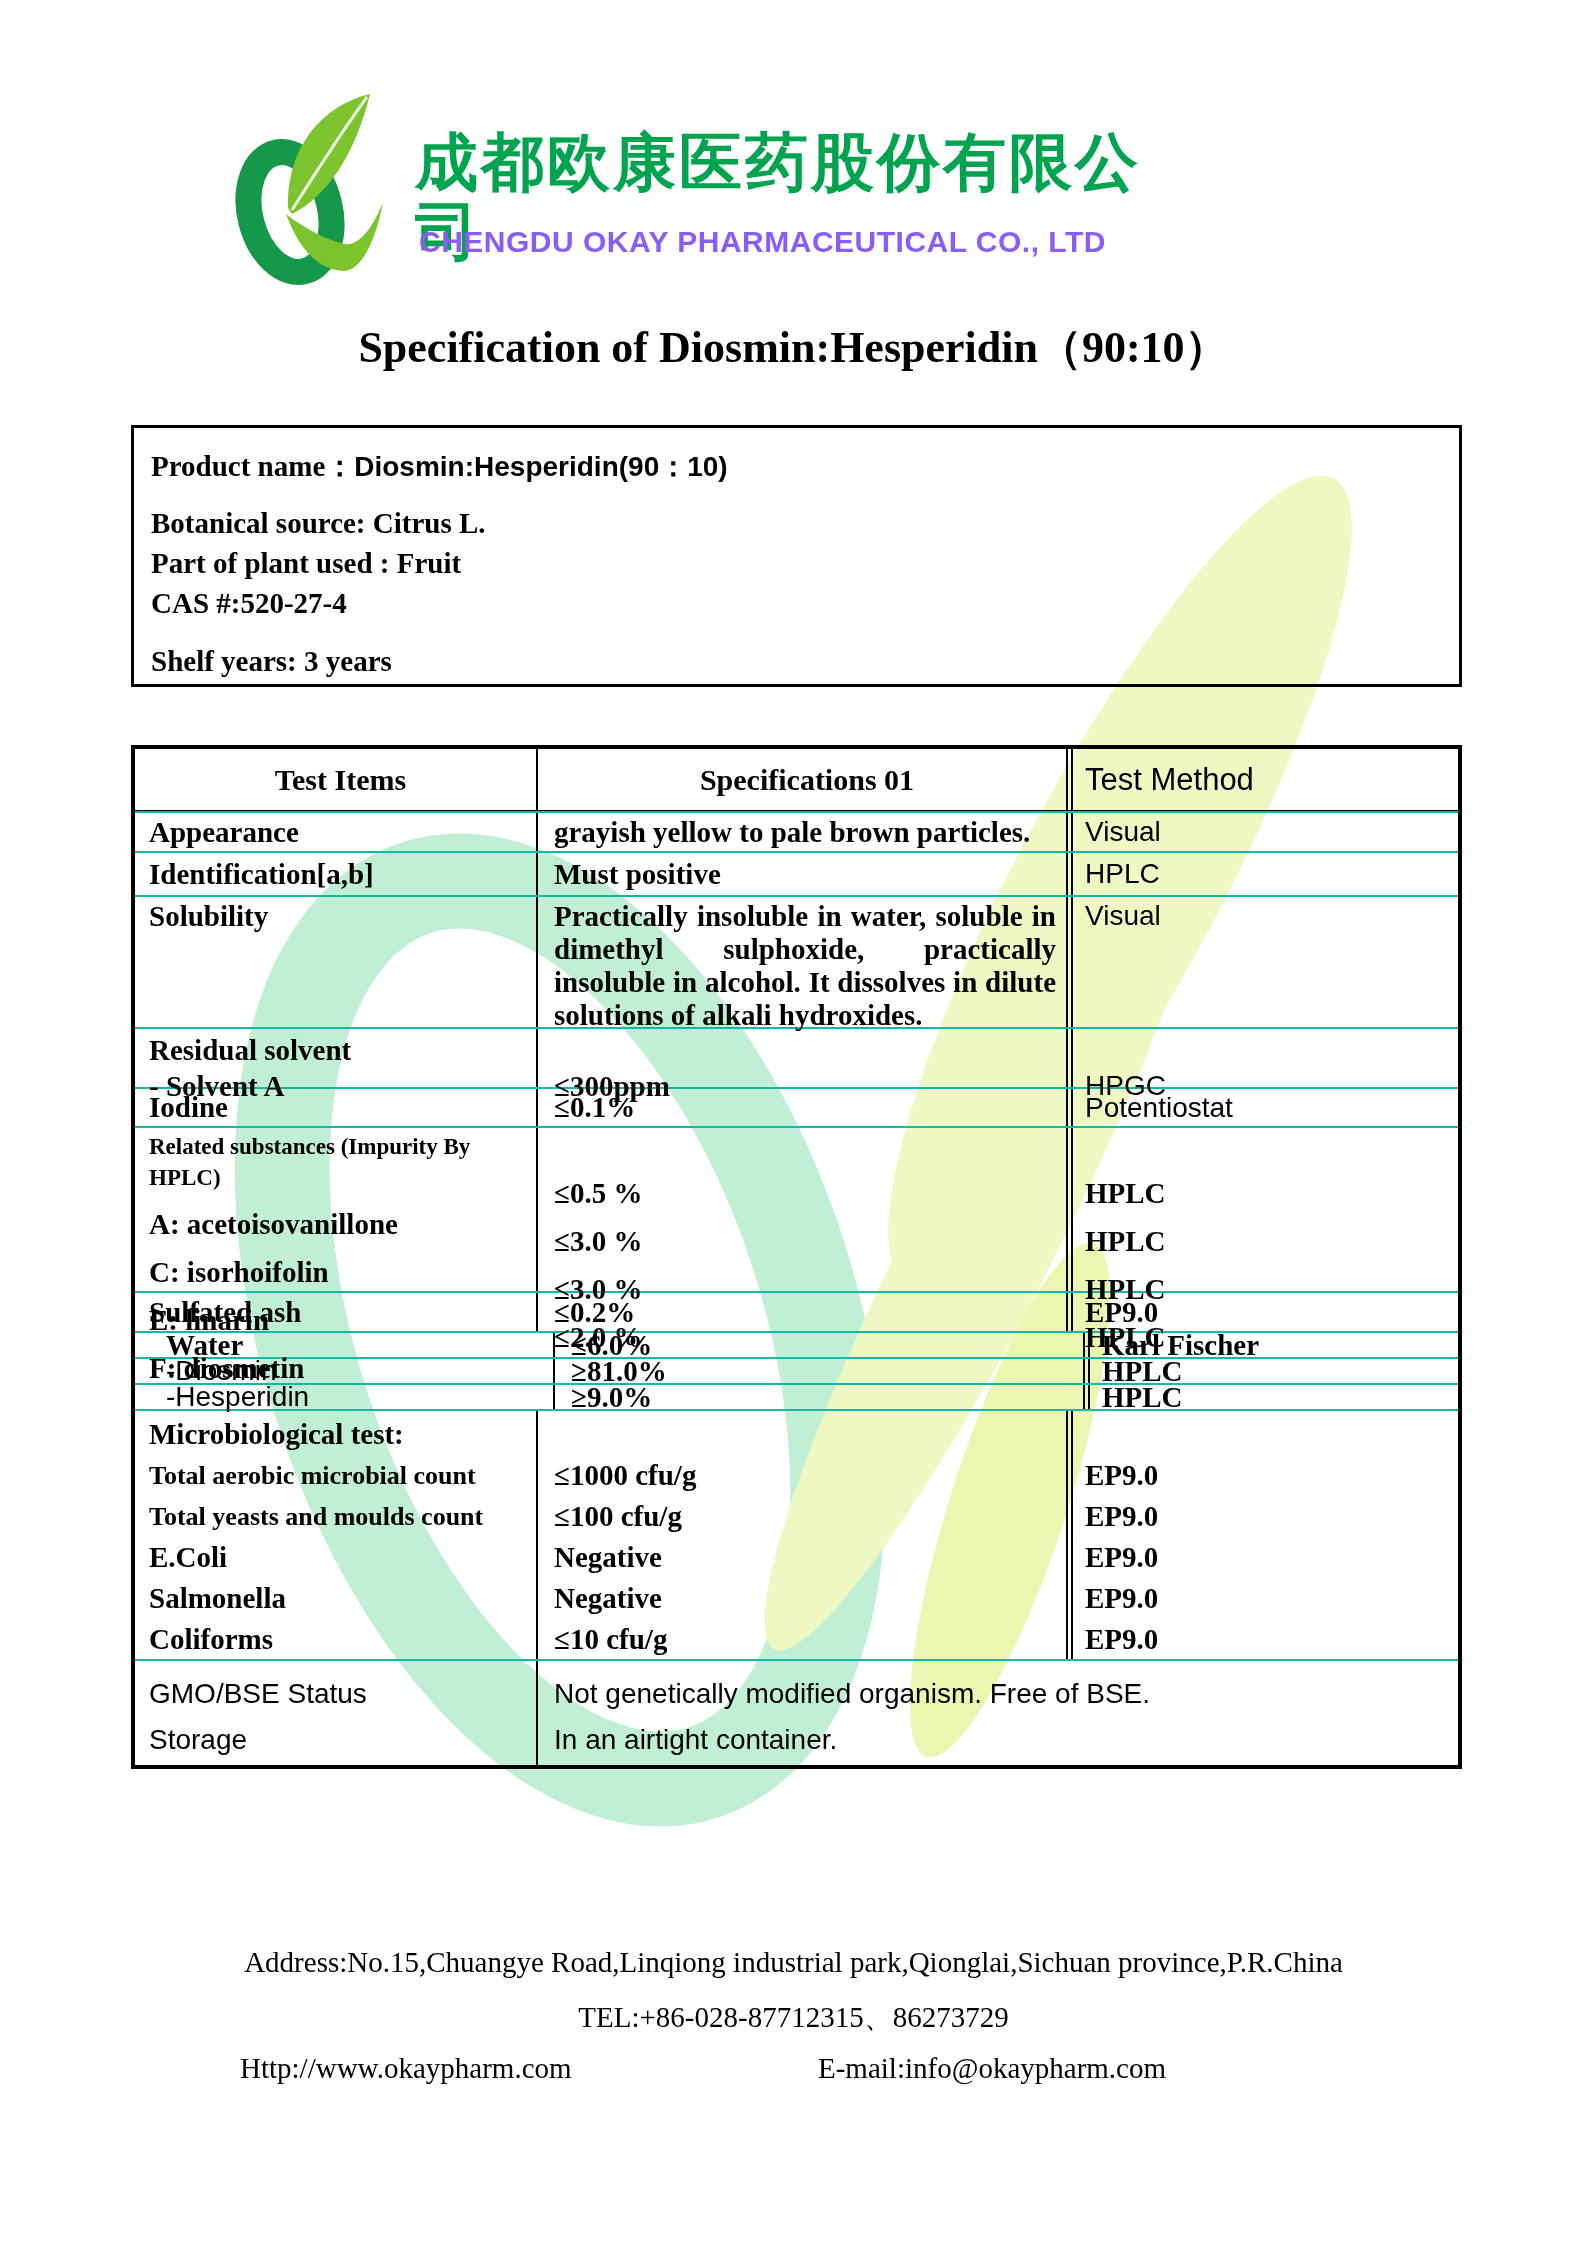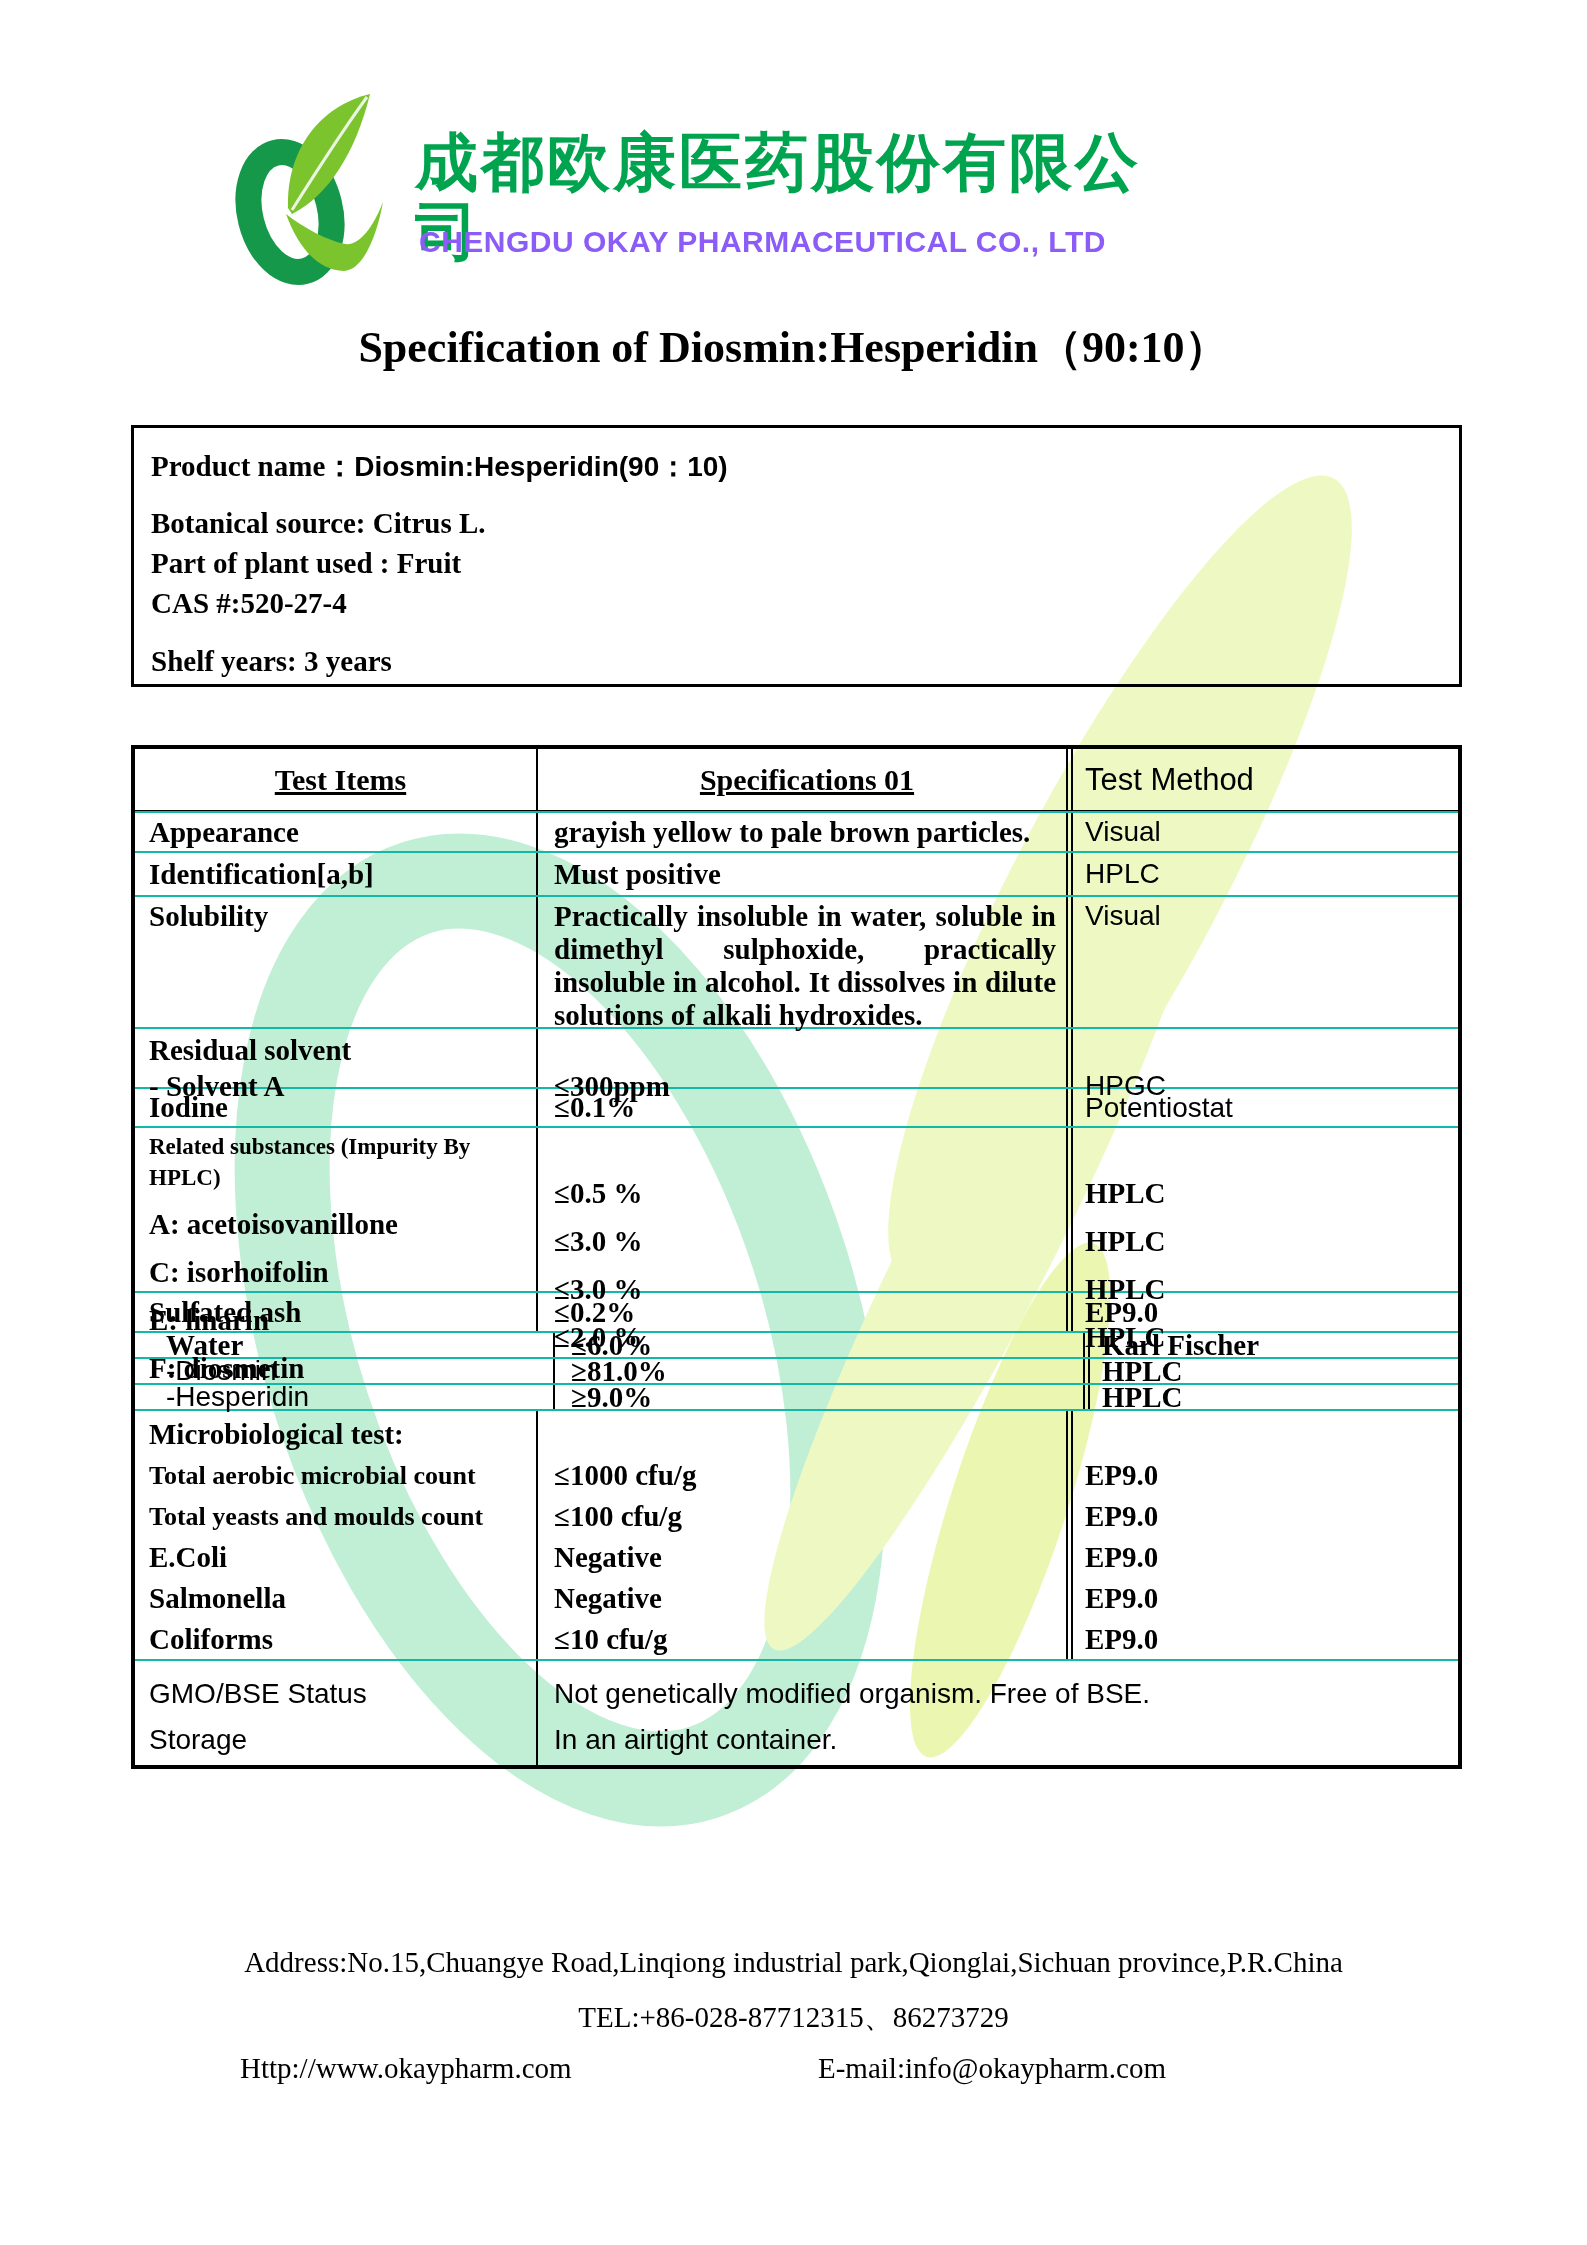--- a/index.html
+++ b/index.html
@@ -49,21 +49,21 @@
     border:4px solid #000;
   }
   .trow { display:flex; }
   .trow + .trow { border-top:2px solid #14b8a6; }
   .thead-row { border-bottom:1px solid #000; }
   .c-item  { width:403px; border-right:2px solid #000; padding-left:14px; }
   .c-spec  { width:528px; padding-left:16px; }
   .c-meth  { flex:1; border-left:7px double #000; padding-left:12px; }
   .c-merged{ flex:1; padding-left:16px; }
   .vcenter { display:flex; align-items:center; }
-  .hcenter { justify-content:center; text-align:center; padding-left:10px;text-decoration:underline; }
+  .hcenter { justify-content:center; text-align:center; padding-left:10px; }
 
   .serif-b { font-weight:700; font-size:29px; }
   .serif-b-sm { font-weight:700; font-size:26px; }
   .serif-b-xs { font-weight:700; font-size:23px; }
   .sans-b {
     font-family:"Liberation Sans","DejaVu Sans",sans-serif;
     font-weight:400; font-size:28px;
   }
   .thead-row { height:62px; }
   .thead-row .serif-b { font-size:30px; }

